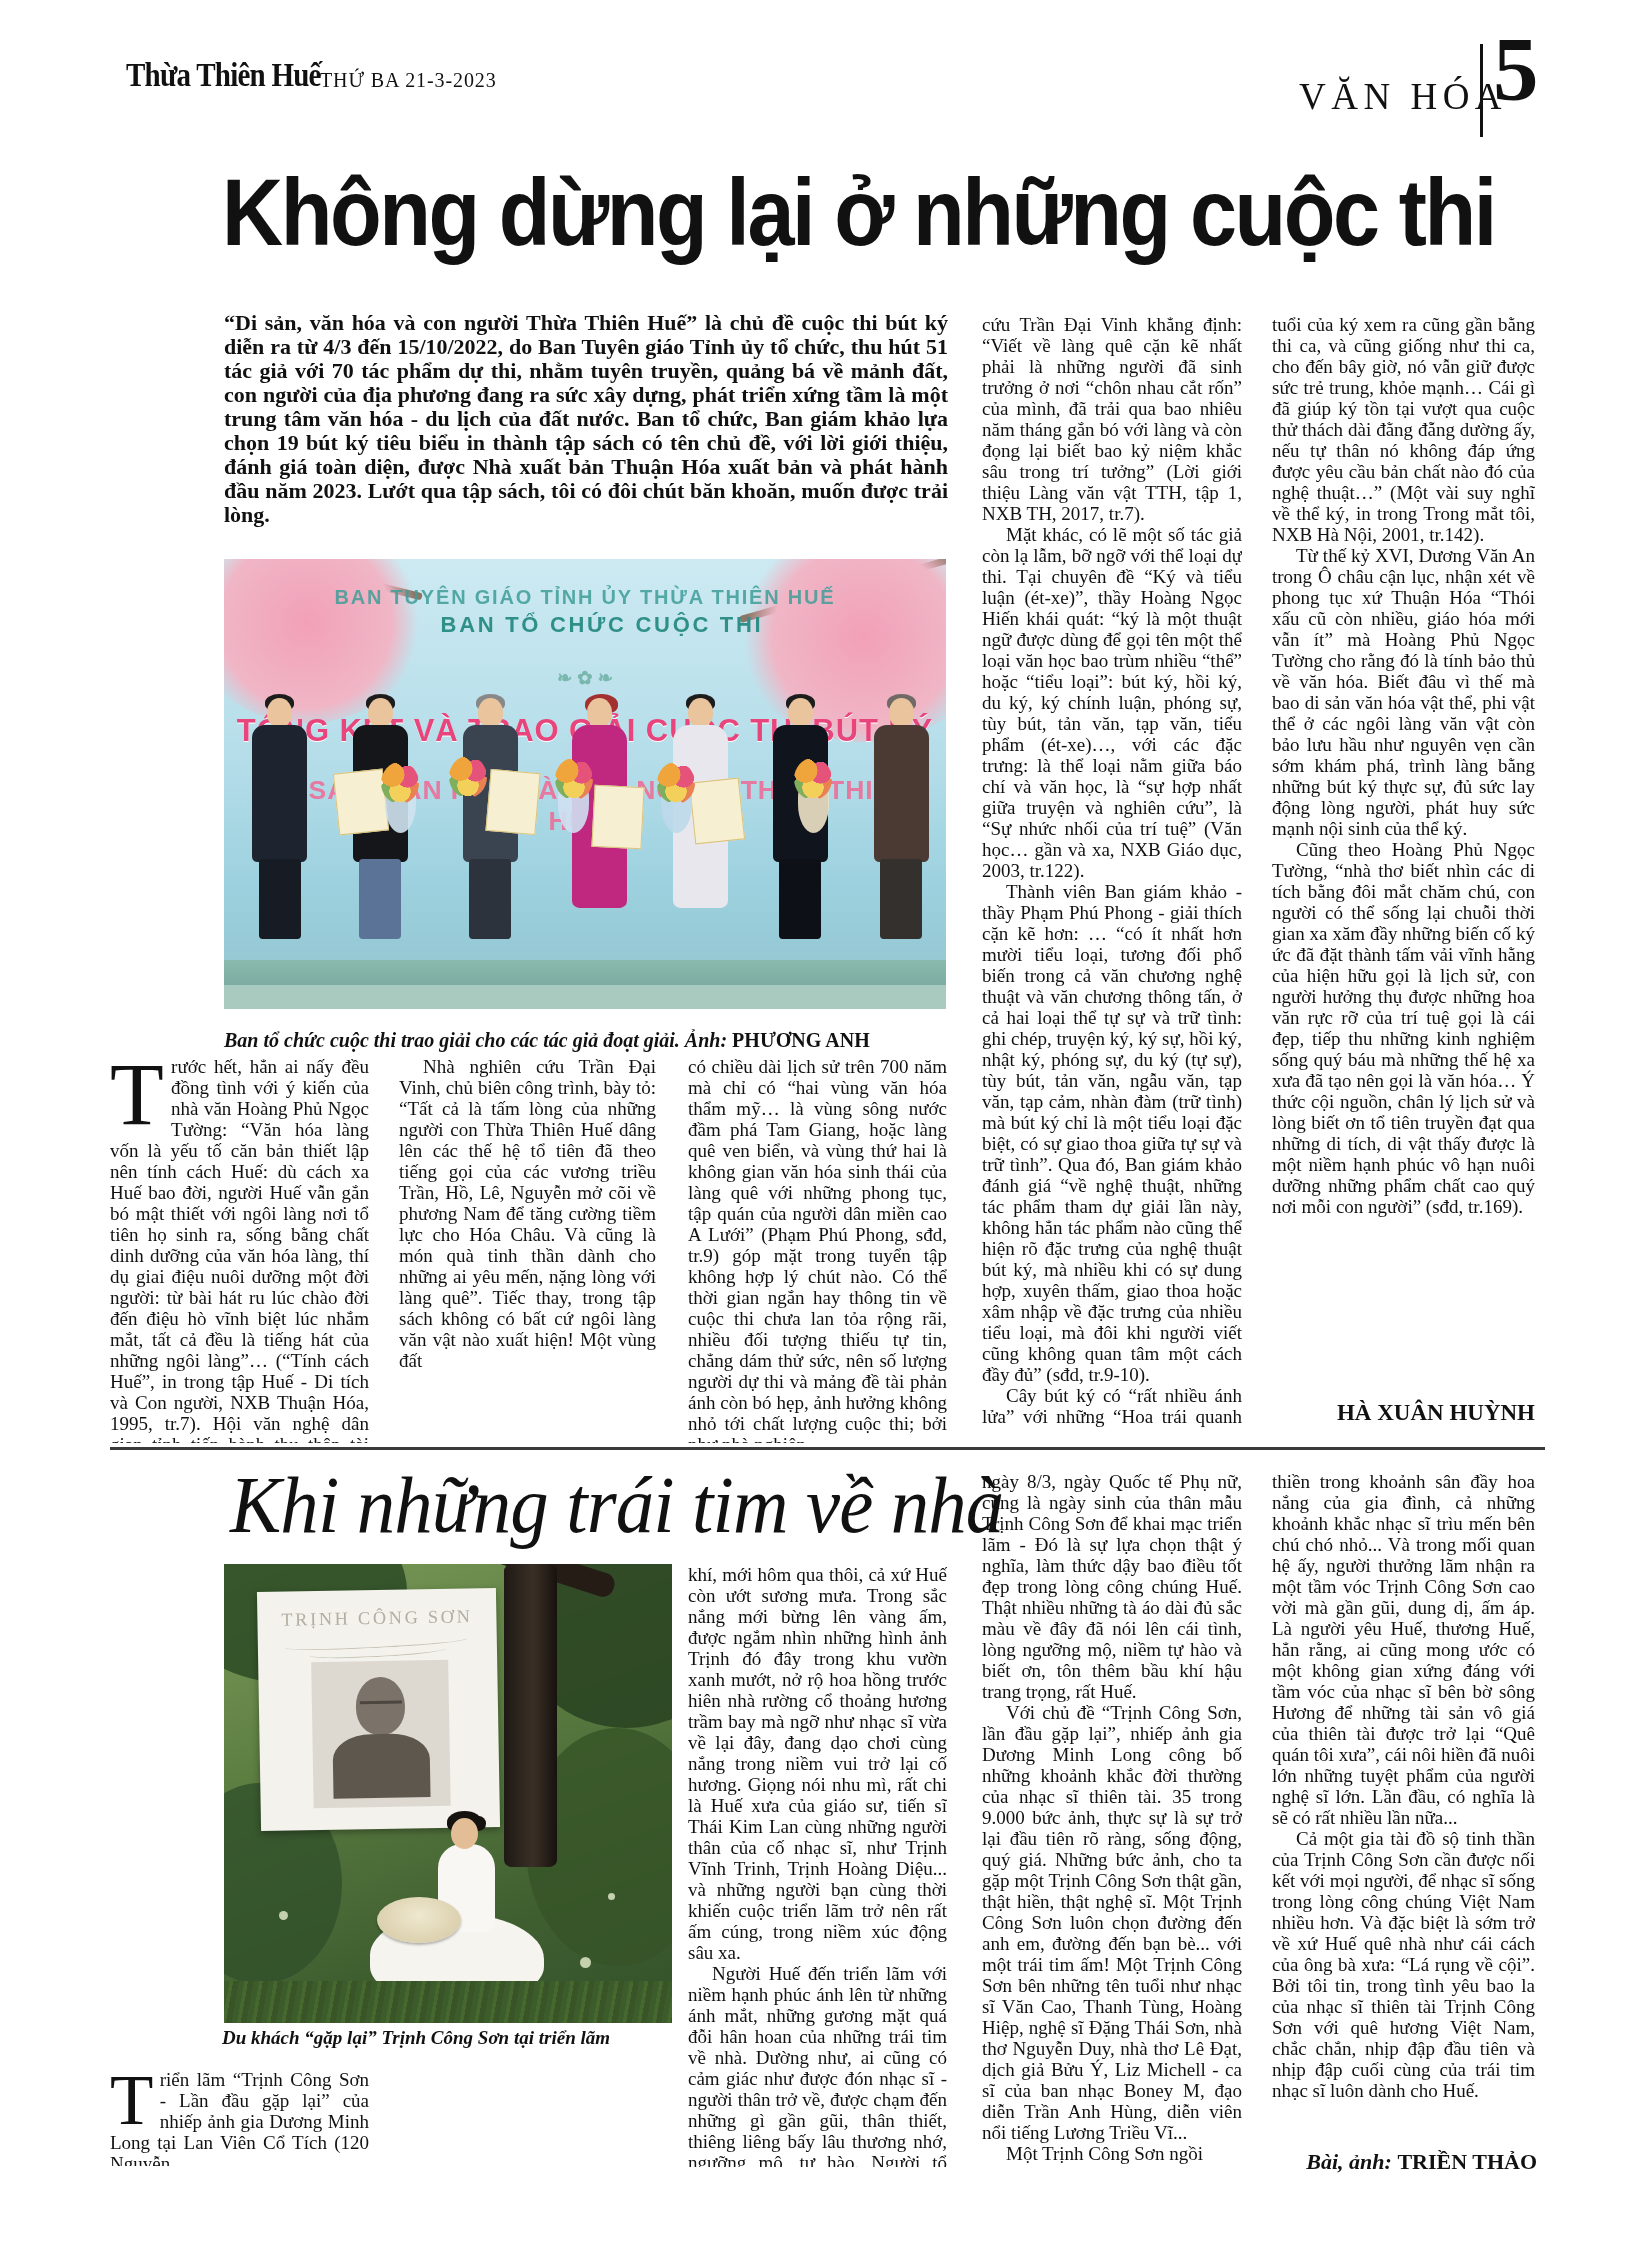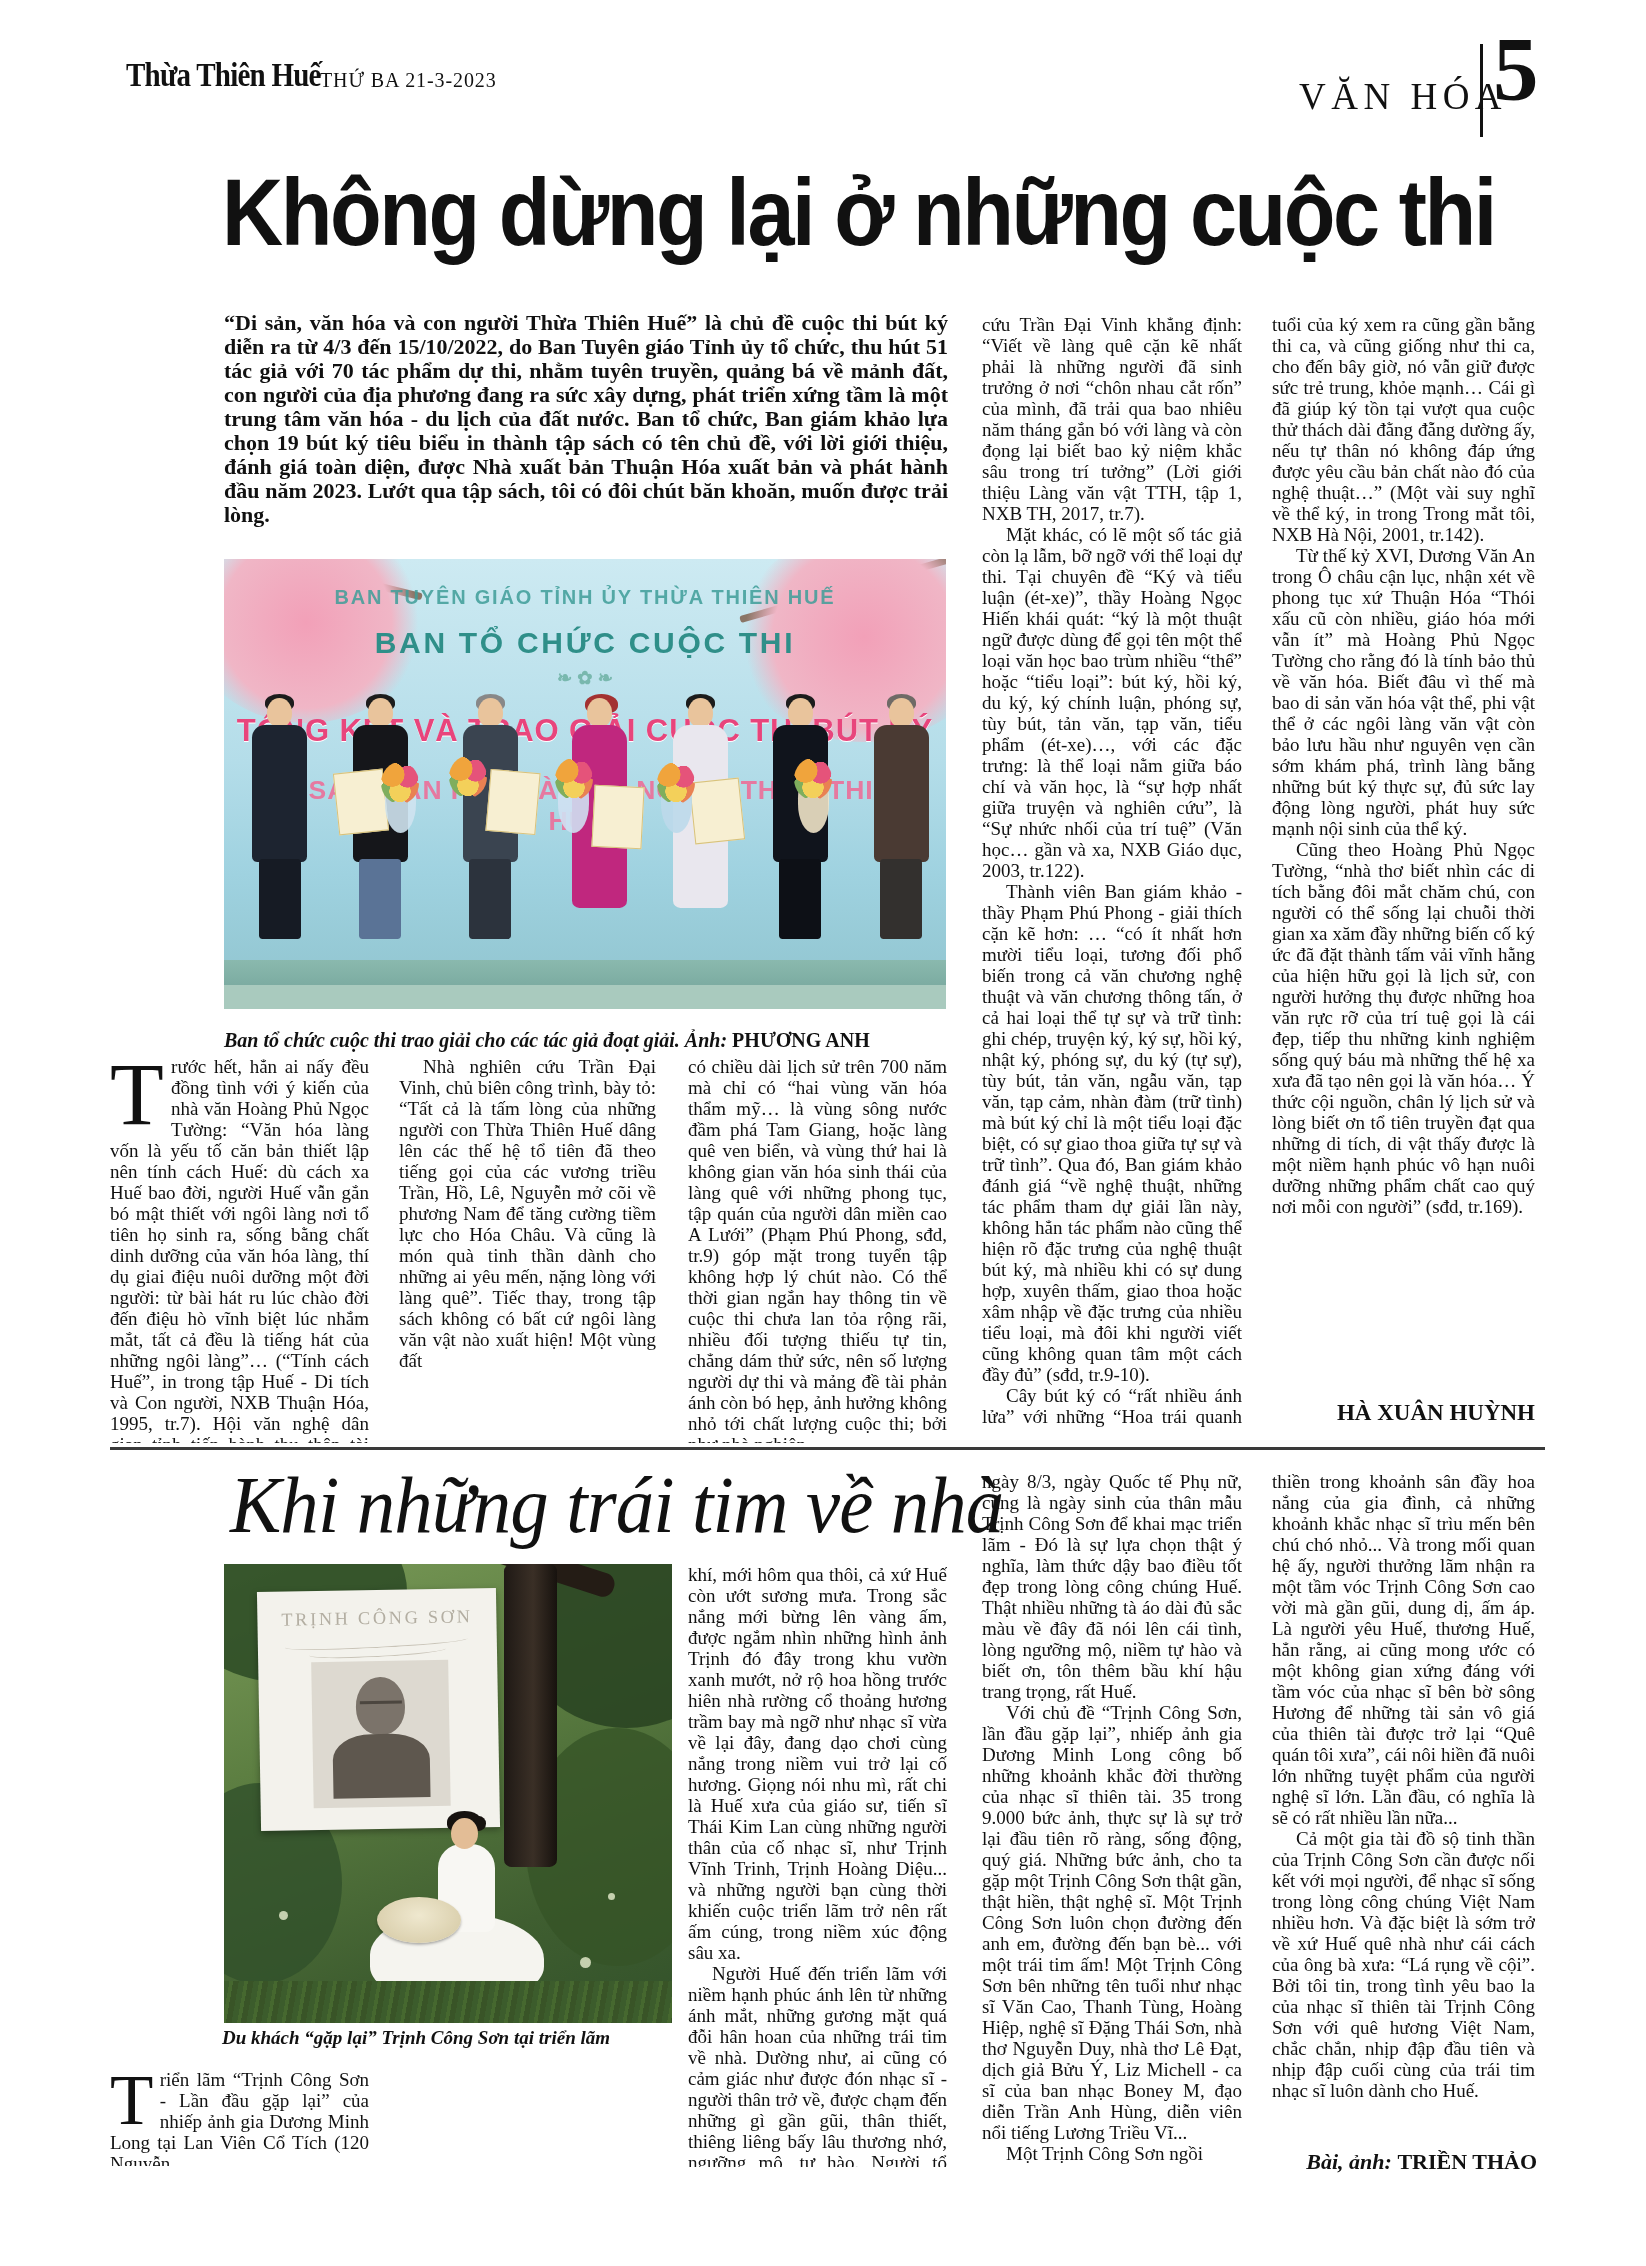--- a/index.html
+++ b/index.html
@@ -51,21 +51,21 @@
   .byline2{left:1272px;top:2149px;width:265px;text-align:right;font-size:22px;font-weight:bold;}
   .byline2 .lbl{font-style:italic;}
 
   
   .photo1{left:224px;top:559px;width:722px;height:450px;overflow:hidden;
           background:linear-gradient(180deg,#cdeaf2 0%,#b4dde9 45%,#9fd2e0 70%,#8fc3cd 100%);}
   .blossom{position:absolute;border-radius:50%;background:radial-gradient(circle,#f2a0b8 0%,#f0b6c6 55%,rgba(240,182,198,0) 72%);}
   .branch{position:absolute;background:#8a7566;border-radius:2.7px;}
   .p1text{position:absolute;left:0;width:100%;text-align:center;font-family:"Liberation Sans",sans-serif;font-weight:bold;}
   .p1-l1{top:27.4px;font-size:20px;color:#3f9e99;letter-spacing:1.8px;opacity:.85;}
-  .p1-l2{top:67px;font-size:30px;color:#2f8f89;letter-spacing:2.7px;}
+  .p1-l2{top:53px;font-size:22px;color:#2f8f89;letter-spacing:2.7px;padding-left:17px;}
   .p1-orn{top:108px;font-size:18.3px;color:#79b8ae;}
   .p1-title{top:154px;font-size:31px;color:#e8457c;letter-spacing:0.9px;text-shadow:0 0.9px 0 #fff;}
   .p1-sub{top:216px;font-size:26.5px;color:#ec6f99;letter-spacing:0.9px;opacity:.9;}
   .stage{position:absolute;left:0;bottom:0;width:100%;height:49px;
          background:linear-gradient(180deg,#8ab9ae,#6f9f96);}
   .stage-front{position:absolute;left:0;bottom:0;width:100%;height:24px;background:#a9cabe;}
   .person{position:absolute;bottom:37px;width:79px;height:274px;}
   .head{position:absolute;top:0;left:26.5px;width:25.6px;height:29px;border-radius:50% 50% 46% 46%;background:#e9c49c;}
   .hair{position:absolute;top:-3.7px;left:25px;width:29px;height:16.4px;border-radius:50% 50% 40% 40%;background:#1c1c1c;}
   .torso{position:absolute;top:27.4px;left:12px;width:55px;height:137px;border-radius:12.8px 12.8px 5.5px 5.5px;}

